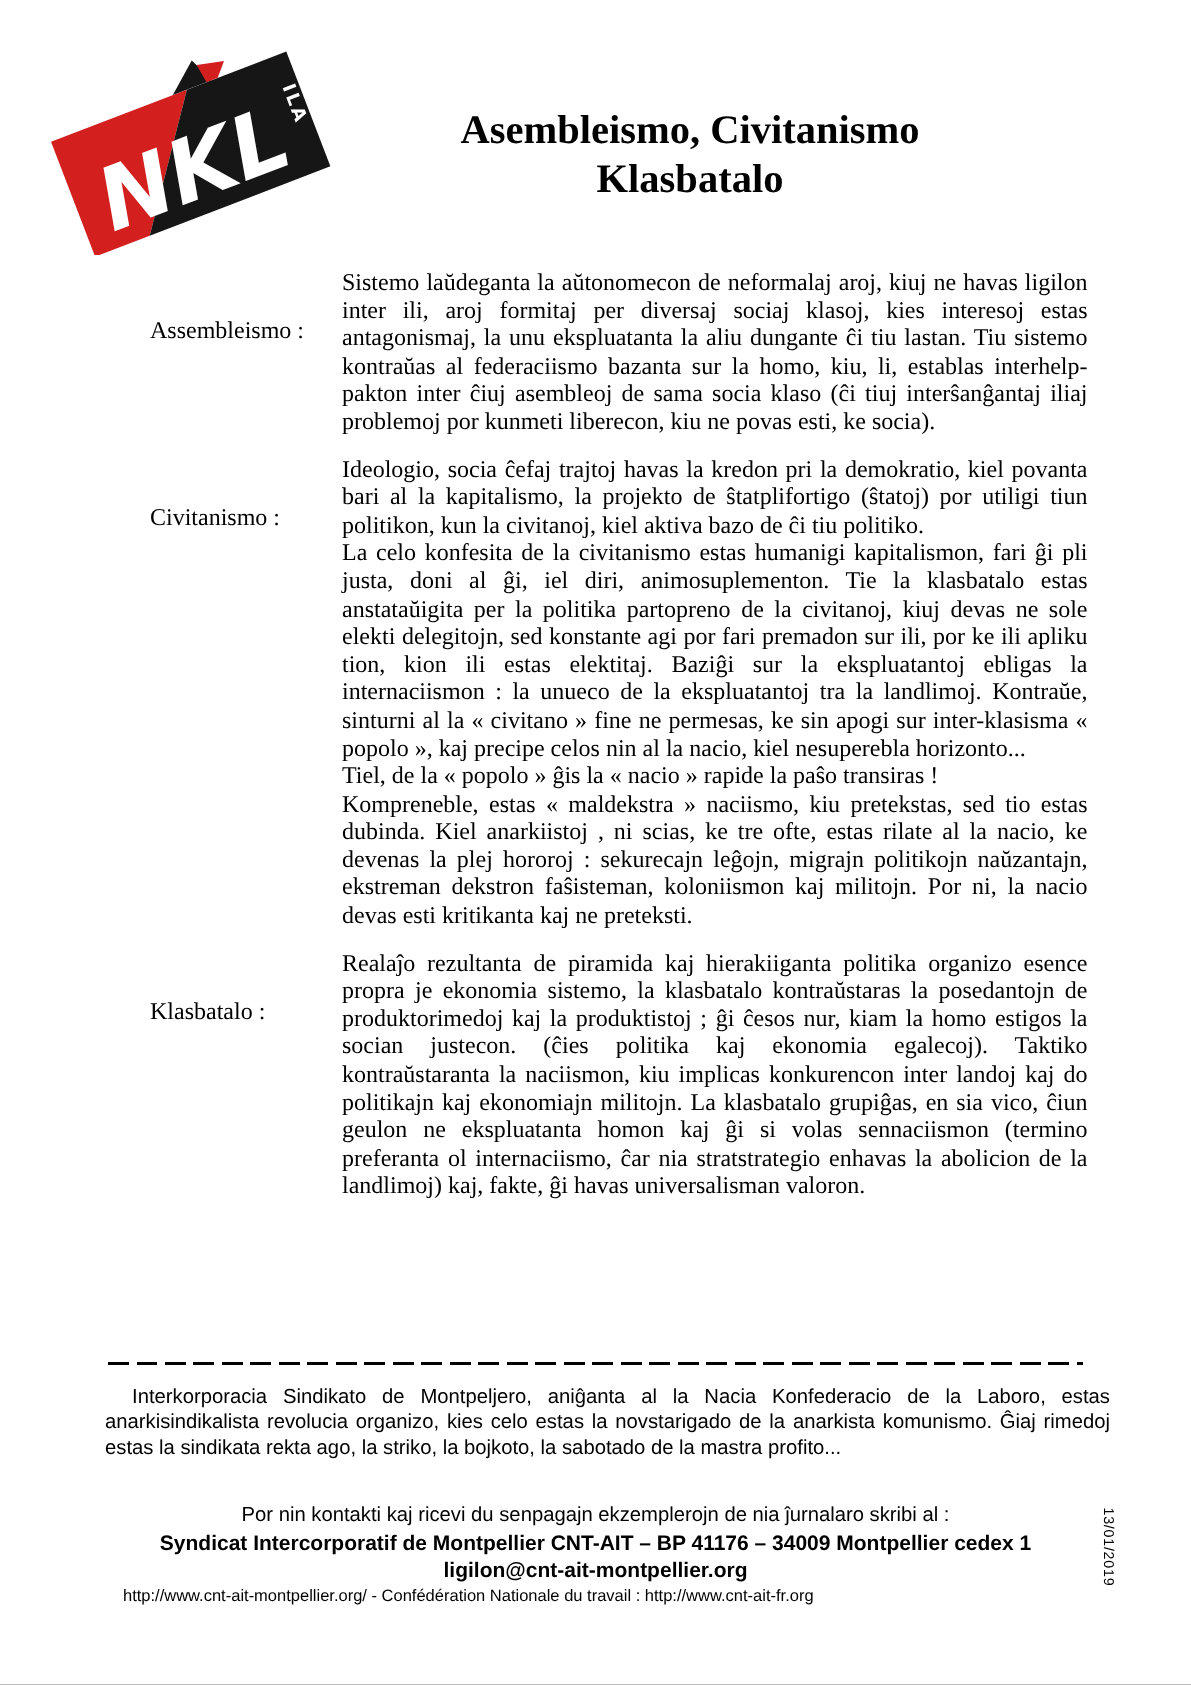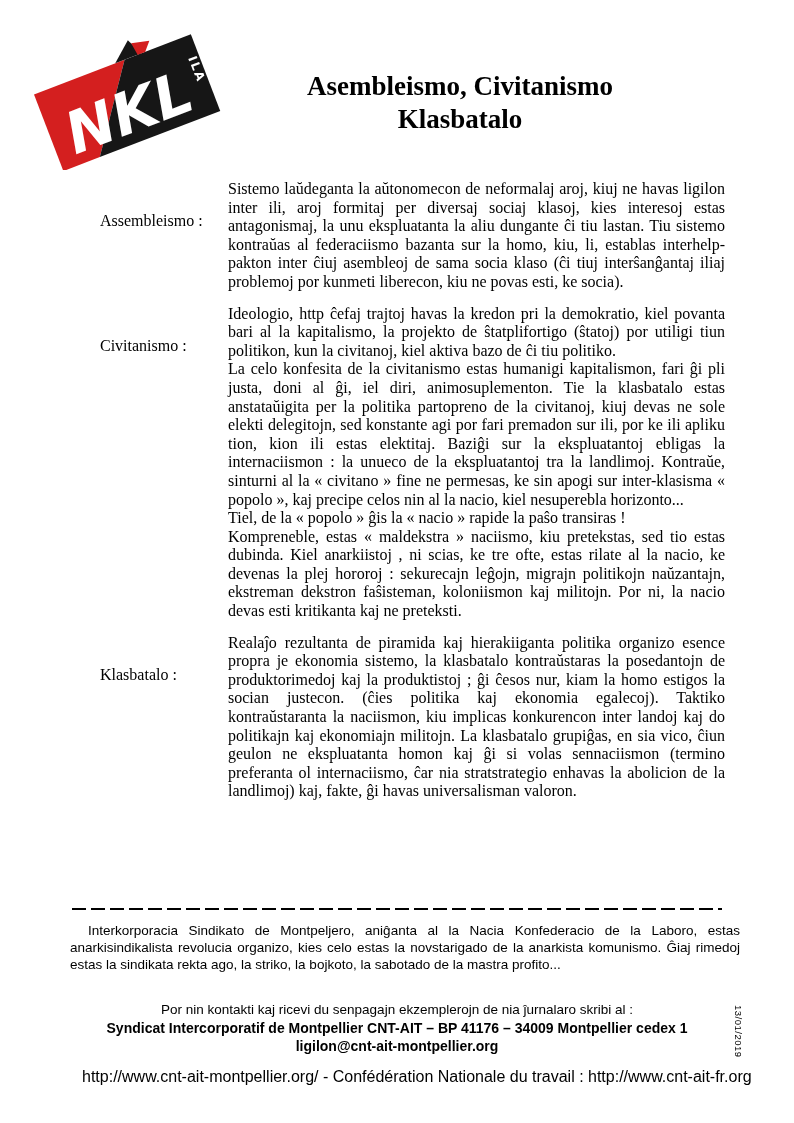--- a/index.html
+++ b/index.html
@@ -58,24 +58,24 @@
     text-indent:18px;
   }
   .contact {
     margin-top:28px;
     text-align:center;
     font-family:"Liberation Sans", sans-serif;
     font-size:13.5px; line-height:18px;
   }
   .contact .address, .contact .email { font-weight:bold; font-size:14px; }
   .websites {
-    margin:13px 0 0 70px;
+    margin:0 0 0 70px;
     text-align:left;
     font-family:"Liberation Sans", sans-serif;
-    font-size:16px; line-height:18px;padding-left:12px;
+    font-size:11px; line-height:18px;padding-left:12px;
   }
 
   
   .date-sidebar {
     position:absolute;
     top:1005px; right:50px;
     writing-mode:vertical-rl;
     text-orientation:mixed;
     font-family:"Liberation Sans", sans-serif;
     font-size:9.5px;
@@ -107,21 +107,21 @@
     <section class="def-row">
       <div class="def-label">Assembleismo :</div>
       <div class="def-text">
         <p>Sistemo laŭdeganta la aŭtonomecon de neformalaj aroj, kiuj ne havas ligilon inter ili, aroj formitaj per diversaj sociaj klasoj, kies interesoj estas antagonismaj, la unu ekspluatanta la aliu dungante ĉi tiu lastan. Tiu sistemo kontraŭas al federaciismo bazanta sur la homo, kiu, li, establas interhelp-pakton inter ĉiuj asembleoj de sama socia klaso (ĉi tiuj interŝanĝantaj iliaj problemoj por kunmeti liberecon, kiu ne povas esti, ke socia).</p>
       </div>
     </section>
 
     <section class="def-row">
       <div class="def-label">Civitanismo :</div>
       <div class="def-text">
-        <p>Ideologio, http ĉefaj trajtoj havas la kredon pri la demokratio, kiel povanta bari al la kapitalismo, la projekto de ŝtatplifortigo (ŝtatoj) por utiligi tiun politikon, kun la civitanoj, kiel aktiva bazo de ĉi tiu politiko.</p>
+        <p>Ideologio, socia ĉefaj trajtoj havas la kredon pri la demokratio, kiel povanta bari al la kapitalismo, la projekto de ŝtatplifortigo (ŝtatoj) por utiligi tiun politikon, kun la civitanoj, kiel aktiva bazo de ĉi tiu politiko.</p>
         <p>La celo konfesita de la civitanismo estas humanigi kapitalismon, fari ĝi pli justa, doni al ĝi, iel diri, animosuplementon. Tie la klasbatalo estas anstataŭigita per la politika partopreno de la civitanoj, kiuj devas ne sole elekti delegitojn, sed konstante agi por fari premadon sur ili, por ke ili apliku tion, kion ili estas elektitaj. Baziĝi sur la ekspluatantoj ebligas la internaciismon : la unueco de la ekspluatantoj tra la landlimoj. Kontraŭe, sinturni al la « civitano » fine ne permesas, ke sin apogi sur inter-klasisma « popolo », kaj precipe celos nin al la nacio, kiel nesuperebla horizonto...</p>
         <p>Tiel, de la « popolo » ĝis la « nacio » rapide la paŝo transiras !</p>
         <p>Kompreneble, estas « maldekstra » naciismo, kiu pretekstas, sed tio estas dubinda. Kiel anarkiistoj , ni scias, ke tre ofte, estas rilate al la nacio, ke devenas la plej hororoj : sekurecajn leĝojn, migrajn politikojn naŭzantajn, ekstreman dekstron faŝisteman, koloniismon kaj militojn. Por ni, la nacio devas esti kritikanta kaj ne preteksti.</p>
       </div>
     </section>
 
     <section class="def-row">
       <div class="def-label">Klasbatalo :</div>
       <div class="def-text">
         <p>Realaĵo rezultanta de piramida kaj hierakiiganta politika organizo esence propra je ekonomia sistemo, la klasbatalo kontraŭstaras la posedantojn de produktorimedoj kaj la produktistoj ; ĝi ĉesos nur, kiam la homo estigos la socian justecon. (ĉies politika kaj ekonomia egalecoj). Taktiko kontraŭstaranta la naciismon, kiu implicas konkurencon inter landoj kaj do politikajn kaj ekonomiajn militojn. La klasbatalo grupiĝas, en sia vico, ĉiun geulon ne ekspluatanta homon kaj ĝi si volas sennaciismon (termino preferanta ol internaciismo, ĉar nia stratstrategio enhavas la abolicion de la landlimoj) kaj, fakte, ĝi havas universalisman valoron.</p>

